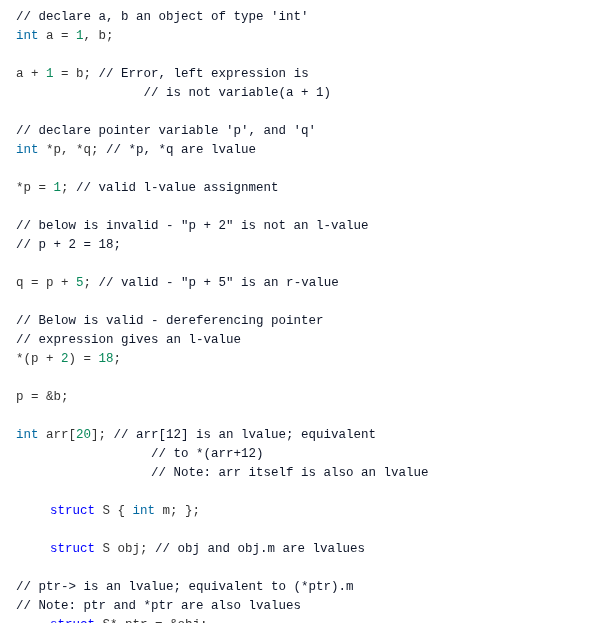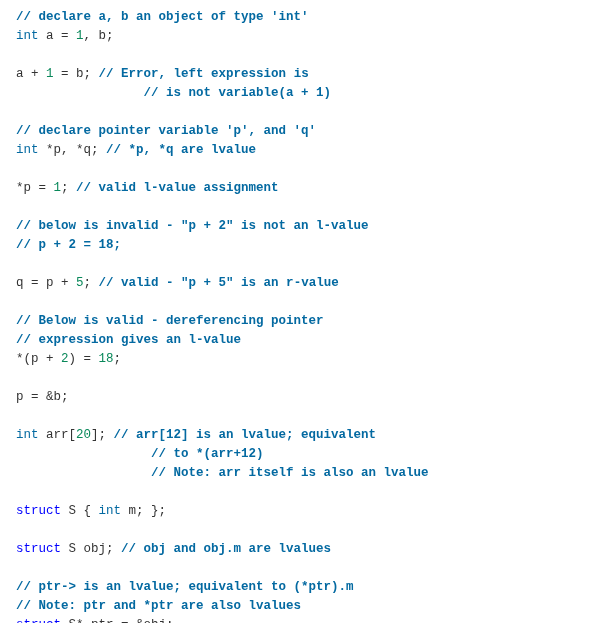--- a/index.html
+++ b/index.html
@@ -14,23 +14,23 @@
   }
   .code-block {
     font-family: Consolas, "Courier New", monospace;
     font-size: 12.5px;
     line-height: 19px;
     padding: 8px 16px 10px 16px;
     white-space: pre;
     color: #333333;
   }
   .tok       { display:inline; }
-  .comment   { color: #0369a1; font-weight: bold; }
+  .comment   { color: #0f172a; }
   .keyword   { color: #0369a1; }
-  .type      { color: #0000ff; }
+  .type      { color: #0000ff; margin-left: 34px; }
   .ident     { color: #333333; }
   .num       { color: #09885a; }
   .op        { color: #333333; } 
 </style>
 </head>
 <body>
 
 <div class="code-block" id="code-root"><div><span class="tok comment">// declare a, b an object of type 'int'</span></div><div><span class="tok keyword">int</span><span class="tok ident"> a </span><span class="tok op">= </span><span class="tok num">1</span><span class="tok op">, b;</span></div><div>&nbsp;</div><div><span class="tok ident">a </span><span class="tok op">+ </span><span class="tok num">1</span><span class="tok op"> = </span><span class="tok ident">b</span><span class="tok op">; </span><span class="tok comment">// Error, left expression is</span></div><div><span class="tok ident">                 </span><span class="tok comment">// is not variable(a + 1)</span></div><div>&nbsp;</div><div><span class="tok comment">// declare pointer variable 'p', and 'q'</span></div><div><span class="tok keyword">int</span><span class="tok op"> *</span><span class="tok ident">p</span><span class="tok op">, *</span><span class="tok ident">q</span><span class="tok op">; </span><span class="tok comment">// *p, *q are lvalue</span></div><div>&nbsp;</div><div><span class="tok op">*</span><span class="tok ident">p </span><span class="tok op">= </span><span class="tok num">1</span><span class="tok op">; </span><span class="tok comment">// valid l-value assignment</span></div><div>&nbsp;</div><div><span class="tok comment">// below is invalid - "p + 2" is not an l-value </span></div><div><span class="tok comment">// p + 2 = 18;</span></div><div>&nbsp;</div><div><span class="tok ident">q </span><span class="tok op">= </span><span class="tok ident">p </span><span class="tok op">+ </span><span class="tok num">5</span><span class="tok op">; </span><span class="tok comment">// valid - "p + 5" is an r-value</span></div><div>&nbsp;</div><div><span class="tok comment">// Below is valid - dereferencing pointer</span></div><div><span class="tok comment">// expression gives an l-value</span></div><div><span class="tok op">*(</span><span class="tok ident">p </span><span class="tok op">+ </span><span class="tok num">2</span><span class="tok op">) = </span><span class="tok num">18</span><span class="tok op">;</span></div><div>&nbsp;</div><div><span class="tok ident">p </span><span class="tok op">= &amp;</span><span class="tok ident">b</span><span class="tok op">;</span></div><div>&nbsp;</div><div><span class="tok keyword">int</span><span class="tok ident"> arr</span><span class="tok op">[</span><span class="tok num">20</span><span class="tok op">]; </span><span class="tok comment">// arr[12] is an lvalue; equivalent</span></div><div><span class="tok ident">                  </span><span class="tok comment">// to *(arr+12)</span></div><div><span class="tok ident">                  </span><span class="tok comment">// Note: arr itself is also an lvalue</span></div><div>&nbsp;</div><div><span class="tok type">struct</span><span class="tok ident"> S </span><span class="tok op">{ </span><span class="tok keyword">int</span><span class="tok ident"> m</span><span class="tok op">; };</span></div><div>&nbsp;</div><div><span class="tok type">struct</span><span class="tok ident"> S obj</span><span class="tok op">; </span><span class="tok comment">// obj and obj.m are lvalues</span></div><div>&nbsp;</div><div><span class="tok comment">// ptr-&gt; is an lvalue; equivalent to (*ptr).m</span></div><div><span class="tok comment">// Note: ptr and *ptr are also lvalues</span></div><div><span class="tok type">struct</span><span class="tok ident"> S</span><span class="tok op">* </span><span class="tok ident">ptr </span><span class="tok op">= &amp;</span><span class="tok ident">obj</span><span class="tok op">;</span></div></div>
 
 </body></html>

